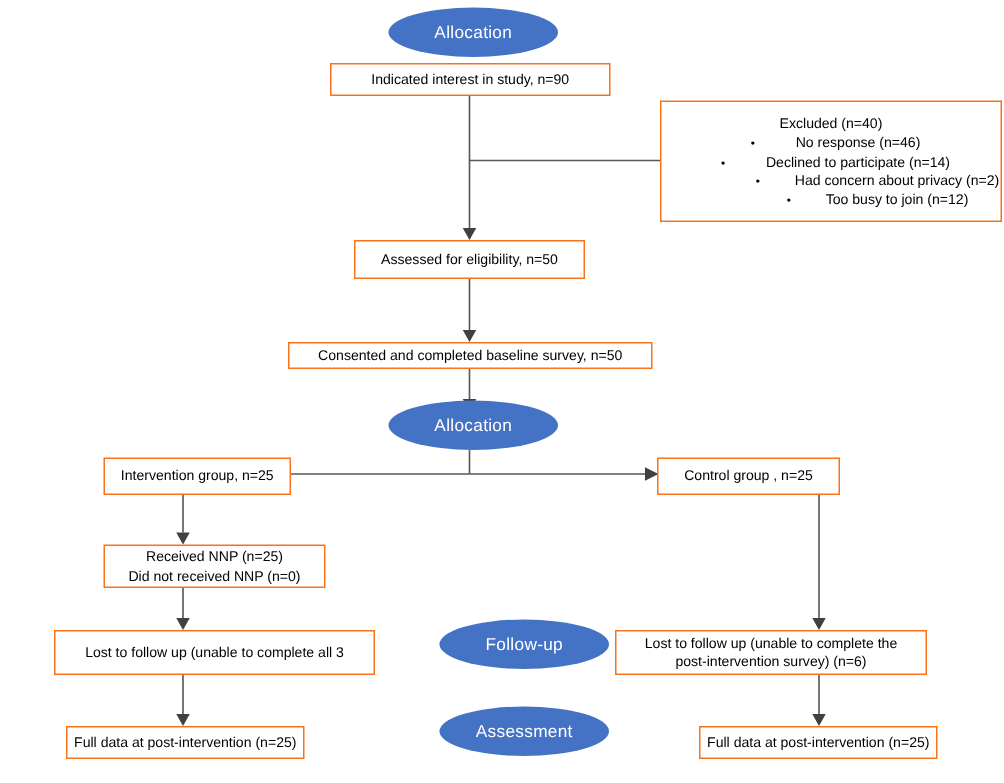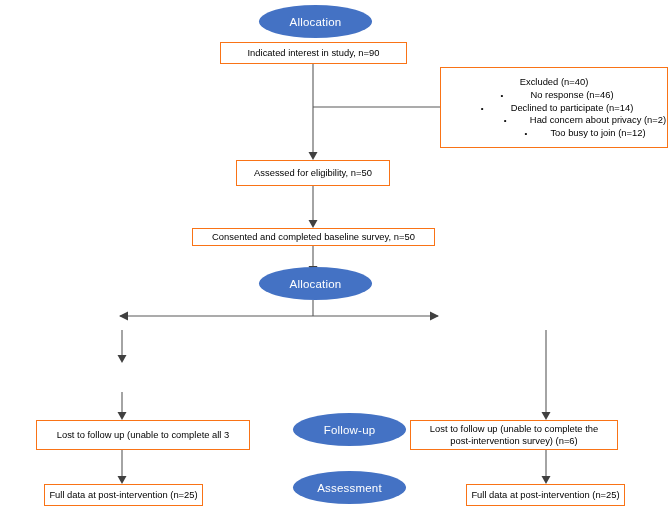--- a/index.html
+++ b/index.html
@@ -195,22 +195,32 @@
   </div>
 
   <div class="node center" style="left:236px; top:160px; width:154px; height:26px;">
     <span class="line">Assessed for eligibility, n=50</span>
   </div>
 
   <div class="node center" style="left:192px; top:228px; width:243px; height:18px;">
     <span class="line">Consented and completed baseline survey, n=50</span>
   </div>
 
-
-
+  <div class="node center" style="left:69px; top:305px; width:125px; height:25px;">
+    <span class="line">Intervention group, n=25</span>
+  </div>
+
+  <div class="node center" style="left:438px; top:305px; width:122px; height:25px;">
+    <span class="line">Control group , n=25</span>
+  </div>
+
+  <div class="node left" style="left:69px; top:363px; width:148px; height:29px; padding:2px 6px;">
+    <span class="line">Received NNP (n=25)</span>
+    <span class="line">Did not received NNP (n=0)</span>
+  </div>
 
   <div class="node left" style="left:36px; top:420px; width:214px; height:30px; padding:2px 16px;">
     <span class="line">Lost to follow up (unable to complete all 3</span>
   </div>
 
   <div class="node left" style="left:410px; top:420px; width:208px; height:30px; padding:2px 22px;">
     <span class="line">Lost to follow up (unable to complete the</span>
     <span class="line">post-intervention survey) (n=6)</span>
   </div>
 

